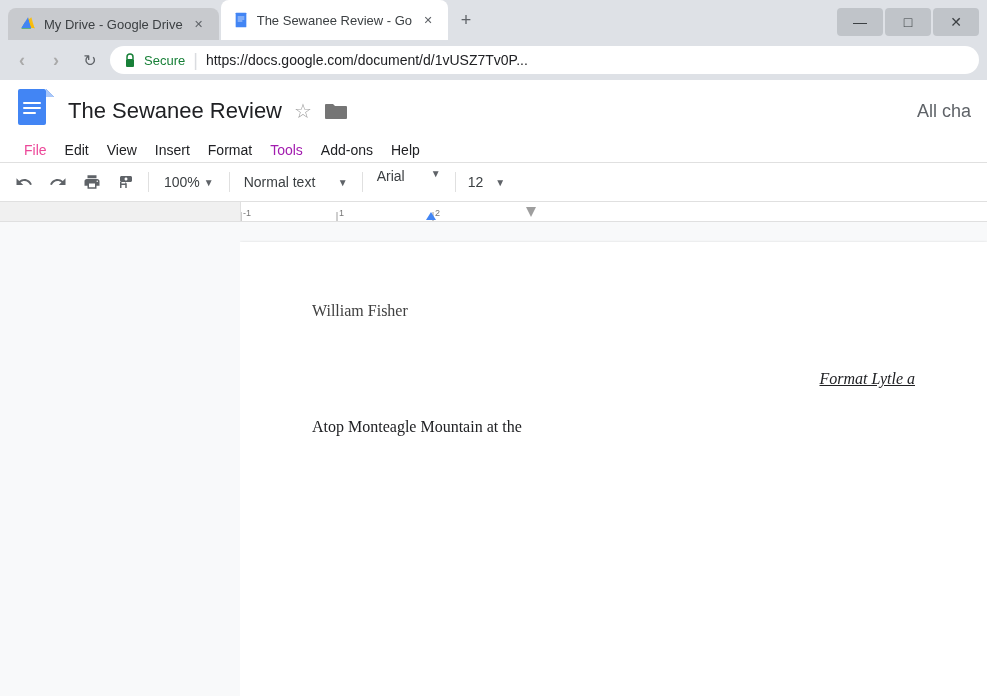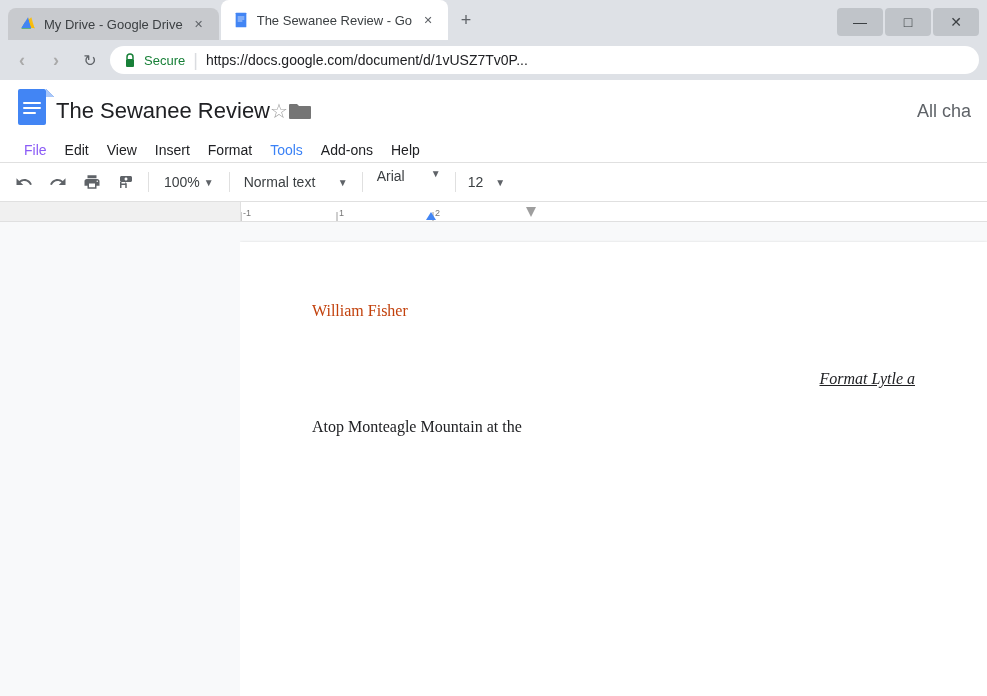--- a/index.html
+++ b/index.html
@@ -76,21 +76,21 @@
       <span style="color:#dadce0; font-size:18px;">|</span>
       <span style="font-size:14px; color:#202124; white-space:nowrap; overflow:hidden;">https://docs.google.com/document/d/1vUSZ7Tv0P...</span>
     </div>
   </div>
 
 </div>
 
 <div style="background:white;">
 
   <div style="background:white; padding:8px 16px 0 16px;">
-    <div style="display:flex; align-items:center; margin-bottom:2px;">
+    <div style="display:flex; align-items:center; gap:12px; margin-bottom:2px;">
 
       <div style="width:40px; height:46px; flex-shrink:0; display:flex; align-items:center; justify-content:center;">
         <svg width="36" height="44" viewBox="0 0 36 44">
           <rect x="0" y="0" width="28" height="36" rx="2" fill="#4285f4"></rect>
           <polygon points="28,0 36,8 28,8" fill="#2a6dd9"></polygon>
           <polygon points="28,0 28,8 36,8" fill="#a8c7fa"></polygon>
           <rect x="5" y="13" width="18" height="2" rx="1" fill="white"></rect>
           <rect x="5" y="18" width="18" height="2" rx="1" fill="white"></rect>
           <rect x="5" y="23" width="13" height="2" rx="1" fill="white"></rect>
         </svg>
@@ -100,26 +100,26 @@
       <span style="font-size:20px; color:#9e9e9e; cursor:pointer;">☆</span>
 
       <svg width="24" height="20" viewBox="0 0 24 20" style="cursor:pointer;">
         <path d="M1 4a1 1 0 011-1h7l2 2h11a1 1 0 011 1v11a1 1 0 01-1 1H2a1 1 0 01-1-1V4z" fill="#757575"></path>
       </svg>
 
       <span style="margin-left:auto; font-size:18px; color:#5f6368; cursor:pointer; white-space:nowrap; overflow:hidden;">All cha</span>
     </div>
 
     <div style="display:flex; gap:2px; padding-top:2px;">
-      <div style="font-size:14px; color:#8b5cf6; padding:4px 8px; border-radius:3px; cursor:pointer;">File</div>
+      <div style="font-size:14px; color:#ec4899; padding:4px 8px; border-radius:3px; cursor:pointer;">File</div>
       <div style="font-size:14px; color:#202124; padding:4px 8px; border-radius:3px; cursor:pointer;">Edit</div>
       <div style="font-size:14px; color:#202124; padding:4px 8px; border-radius:3px; cursor:pointer;">View</div>
       <div style="font-size:14px; color:#202124; padding:4px 8px; border-radius:3px; cursor:pointer;">Insert</div>
       <div style="font-size:14px; color:#202124; padding:4px 8px; border-radius:3px; cursor:pointer;">Format</div>
-      <div style="font-size:14px; color:#3b82f6; padding:4px 8px; border-radius:3px; cursor:pointer;">Tools</div>
+      <div style="font-size:14px; color:#a21caf; padding:4px 8px; border-radius:3px; cursor:pointer;">Tools</div>
       <div style="font-size:14px; color:#202124; padding:4px 8px; border-radius:3px; cursor:pointer;">Add-ons</div>
       <div style="font-size:14px; color:#202124; padding:4px 8px; border-radius:3px; cursor:pointer;">Help</div>
     </div>
   </div>
 
   <div style="display:flex; align-items:center; height:40px; background:white; border-top:1px solid #e0e0e0; border-bottom:1px solid #e0e0e0; padding:0 8px; gap:2px;">
 
     <div style="width:32px; height:32px; display:flex; align-items:center; justify-content:center; border-radius:3px; cursor:pointer; color:#3c4043; font-size:18px;">
       <svg width="18" height="18" viewBox="0 0 24 24">
           <path d="M12.5 8c-2.65 0-5.05.99-6.9 2.6L2 7v9h9l-3.62-3.62c1.39-1.16 3.16-1.88 5.12-1.88 3.54 0 6.55 2.31 7.6 5.5l2.37-.78C21.08 11.03 17.15 8 12.5 8z" fill="#5f6368"></path>
@@ -196,21 +196,21 @@
 
 </div>
 
 <div style="display:flex; background:#f8f9fa; height:calc(696px - 40px - 40px - 62px - 40px - 20px); overflow:hidden;">
 
   <div style="width:240px; background:#f8f9fa; flex-shrink:0;"></div>
 
   <div style="flex:1; display:flex; justify-content:flex-start; padding:20px 0 0 0; overflow:hidden;">
     <div style="background:white; width:750px; min-height:400px; box-shadow:0 1px 3px rgba(0,0,0,0.25); padding:60px 72px; position:relative;">
 
-      <div style="font-family:'Times New Roman', Times, serif; font-size:16px; color:#c2410c; margin-bottom:50px;">William Fisher</div>
+      <div style="font-family:'Times New Roman', Times, serif; font-size:16px; color:#404040; margin-bottom:50px;">William Fisher</div>
 
       <div style="font-family:'Times New Roman', Times, serif; font-size:16px; color:#202124; font-style:italic; text-decoration:underline; text-align:right; margin-bottom:30px; overflow:hidden; white-space:nowrap;">Format Lytle a</div>
 
       <div style="font-family:'Times New Roman', Times, serif; font-size:16px; color:#202124; white-space:nowrap; overflow:hidden;">Atop Monteagle Mountain at the</div>
 
     </div>
   </div>
 
 </div>
 

